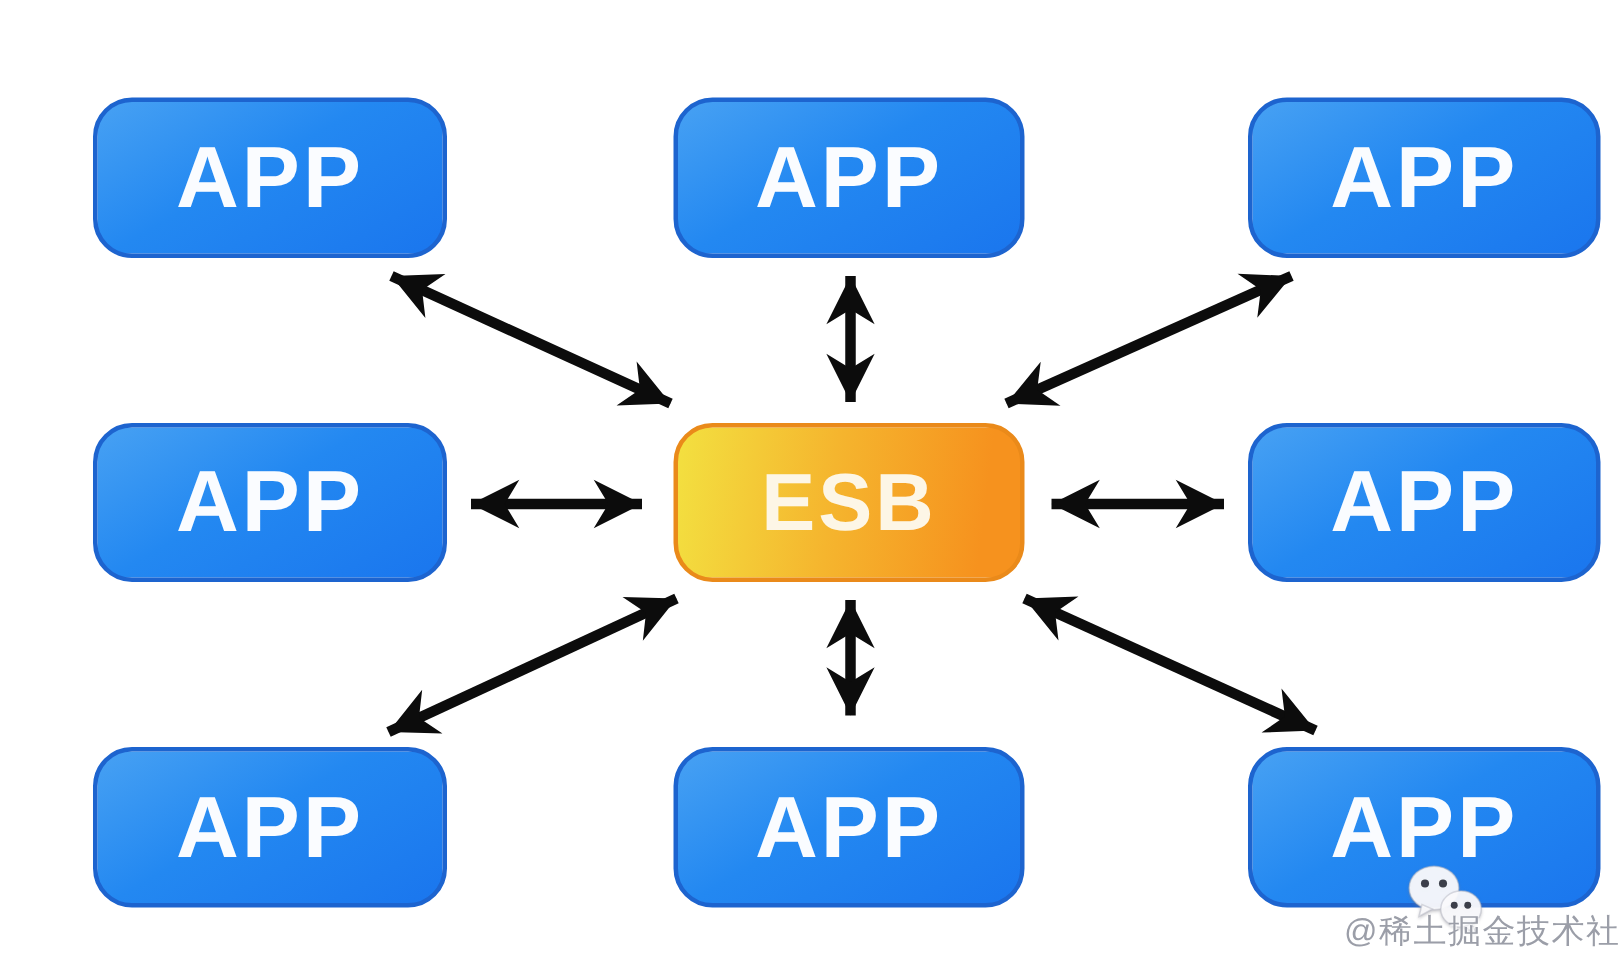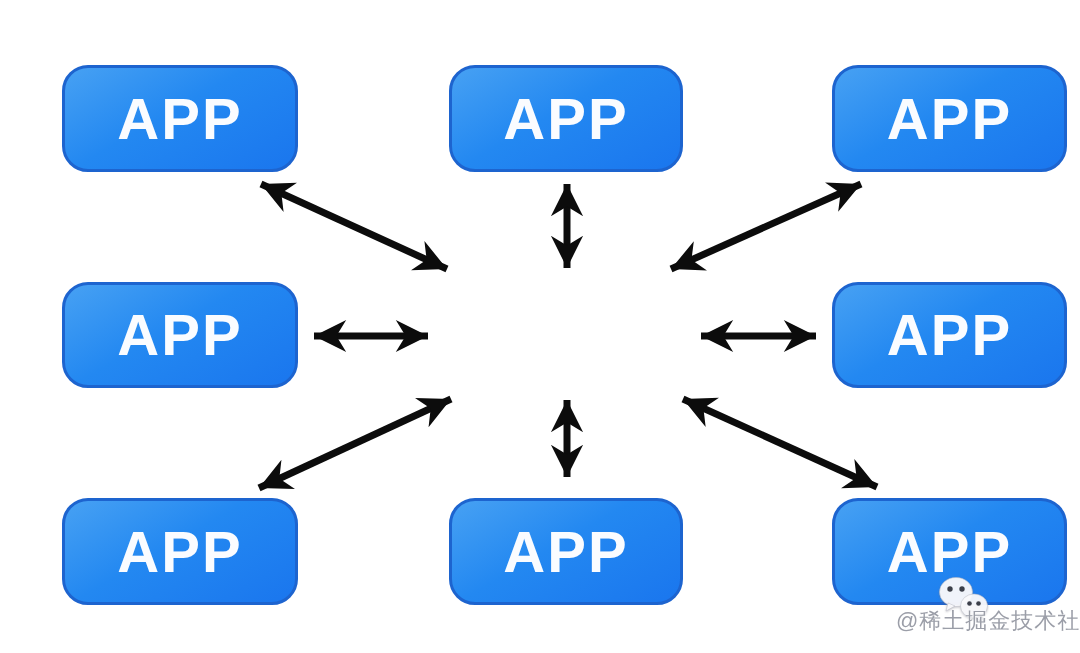--- a/index.html
+++ b/index.html
@@ -78,20 +78,23 @@
   <div class="node app row-t col-c">
     <span class="label">APP</span>
   </div>
   <div class="node app row-t col-r">
     <span class="label">APP</span>
   </div>
 
   <div class="node app row-m col-l">
     <span class="label">APP</span>
   </div>
+  <div class="node esb row-m col-c">
+    <span class="label">ESB</span>
+  </div>
   <div class="node app row-m col-r">
     <span class="label">APP</span>
   </div>
 
   <div class="node app row-b col-l">
     <span class="label">APP</span>
   </div>
   <div class="node app row-b col-c">
     <span class="label">APP</span>
   </div>

